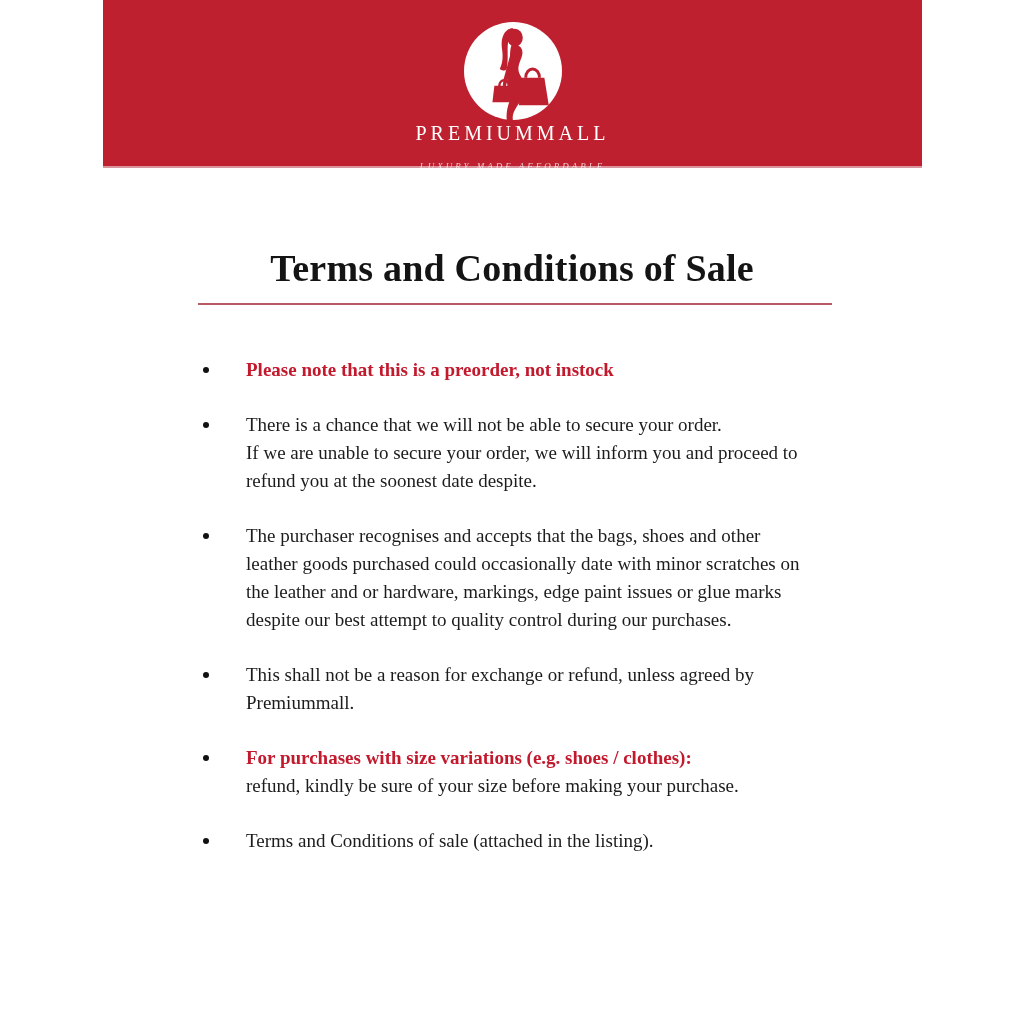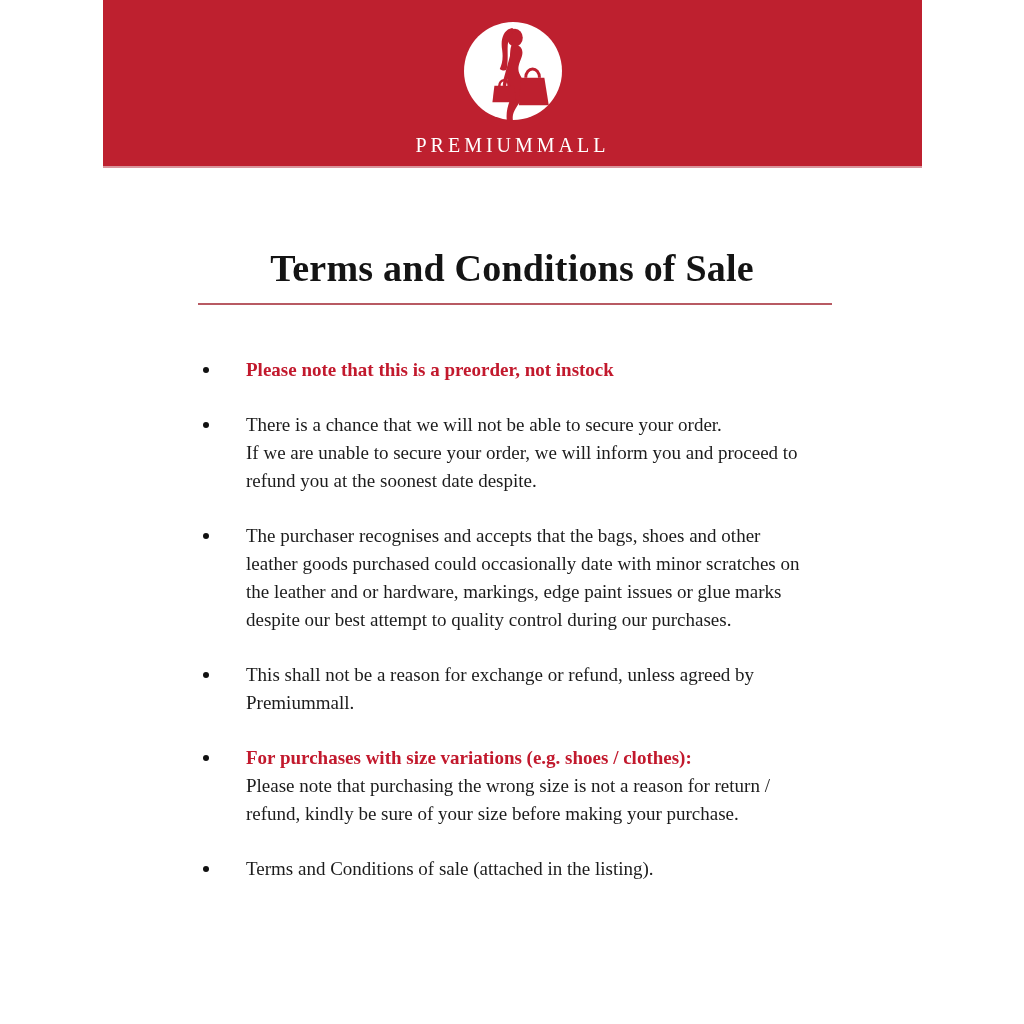--- a/index.html
+++ b/index.html
@@ -30,21 +30,21 @@
     align-items: center;
     box-sizing: border-box;
   }
   .logo-wrap {
     margin-top: 22px;
     width: 98px;
     height: 98px;
     line-height: 0;
   }
   .brand-name {
-    margin-top: 14px;
+    margin-top: 2px;
     color: #ffffff;
     font-size: 20px;
     letter-spacing: 4px;
     font-weight: normal;
     white-space: nowrap;
   }
   .brand-tagline {
     margin-top: 16px;
     color: rgba(255, 255, 255, 0.75);
     font-size: 9px;
@@ -172,21 +172,20 @@
 
     <li class="term-item">
       <span class="bullet-dot"></span>
       <span class="line">This shall not be a reason for exchange or refund, unless agreed by</span>
       <span class="line">Premiummall.</span>
     </li>
 
     <li class="term-item">
       <span class="bullet-dot"></span>
       <span class="line red-bold">For purchases with size variations (e.g. shoes / clothes):</span>
-      <span class="line">Please note that purchasing the wrong size is not a reason for return /</span>
       <span class="line">refund, kindly be sure of your size before making your purchase.</span>
     </li>
 
     <li class="term-item">
       <span class="bullet-dot"></span>
       <span class="line">Terms and Conditions of sale (attached in the listing).</span>
     </li>
 
   </ul>
 </div>

